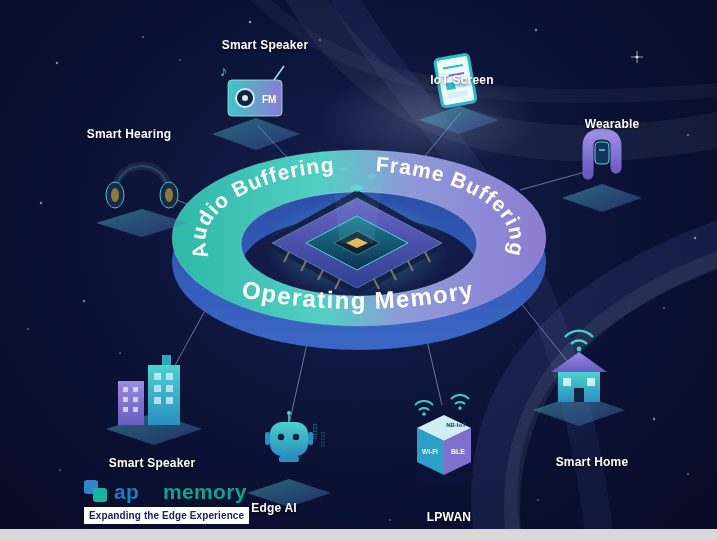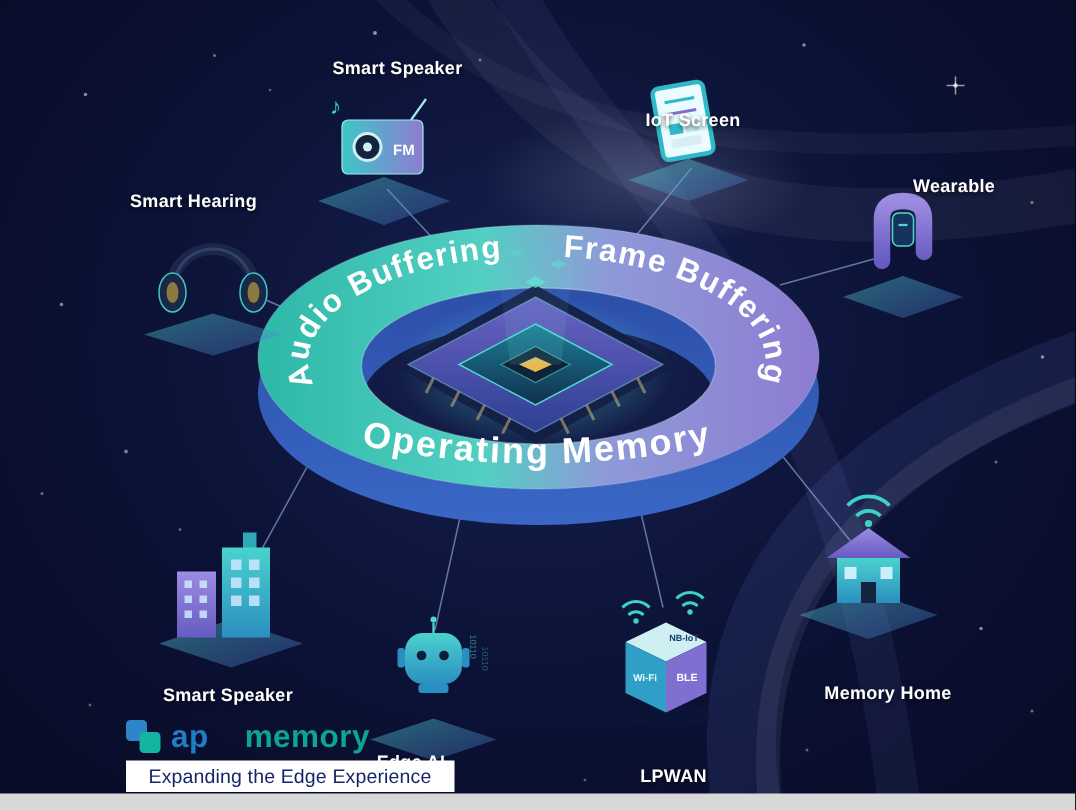--- a/index.html
+++ b/index.html
@@ -18,21 +18,21 @@
   .logo-row { display:flex; align-items:center; gap:6px; }
   .logo-mark { position:relative; width:24px; height:24px; }
   .sq { position:absolute; width:14px; height:14px; border-radius:3px; }
   .sq-blue { left:0; top:1px; background:#2e86c9; }
   .sq-teal { left:9px; top:9px; background:#14b3a2; }
   .logo-text { font-size:21px; font-weight:bold; letter-spacing:.3px; line-height:1; }
   .lt-ap { color:#1f7dc6; }
   .lt-mem { color:#0ca493;margin-left:24px; }
   .logo-tagline {
     margin-top:4px; background:#ffffff; color:#16256b;
-    font-size:13px; font-weight:normal; padding:3px 15px; display:inline-block;
+    font-size:10px; font-weight:bold; padding:3px 5px; display:inline-block;
     letter-spacing:.1px; white-space:nowrap;
   }
   .bottom-strip { position:absolute; left:0; bottom:0; width:717px; height:11px; background:#d8d8d8; }
 </style>
 </head>
 <body>
 
 <div class="stage">
 
   <svg width="717" height="540" viewBox="0 0 717 540">
@@ -280,23 +280,23 @@
       <polygon points="-27,-21 0,-8 0,26 -27,13" fill="#2f9fc8"></polygon>
       <polygon points="27,-21 0,-8 0,26 27,13" fill="#7f6fd0"></polygon>
       <text x="12" y="-22" font-size="6" font-weight="bold" fill="#14406a" text-anchor="middle">NB-IoT</text>
       <text x="-14" y="5" font-size="6.5" font-weight="bold" fill="#eafcff" text-anchor="middle">Wi-Fi</text>
       <text x="14" y="5" font-size="7" font-weight="bold" fill="#ffffff" text-anchor="middle">BLE</text>
     </g>
   </svg>
 
   <div class="node-label" style="left:265px; top:38px;">Smart Speaker</div>
   <div class="node-label" style="left:462px; top:34px;margin-top:39px;">IoT Screen</div>
-  <div class="node-label" style="left:636px; top:117px;">Wearable</div>
+  <div class="node-label" style="left:612px; top:117px;">Wearable</div>
   <div class="node-label" style="left:129px; top:127px;">Smart Hearing</div>
-  <div class="node-label" style="left:592px; top:455px;">Memory Home</div>
+  <div class="node-label" style="left:592px; top:455px;">Smart Home</div>
   <div class="node-label" style="left:152px; top:456px;">Smart Speaker</div>
   <div class="node-label" style="left:274px; top:501px;">Edge AI</div>
   <div class="node-label" style="left:449px; top:510px;">LPWAN</div>
 
   <div class="logo">
     <div class="logo-row">
       <span class="logo-mark">
         <span class="sq sq-blue"></span>
         <span class="sq sq-teal"></span>
       </span>

